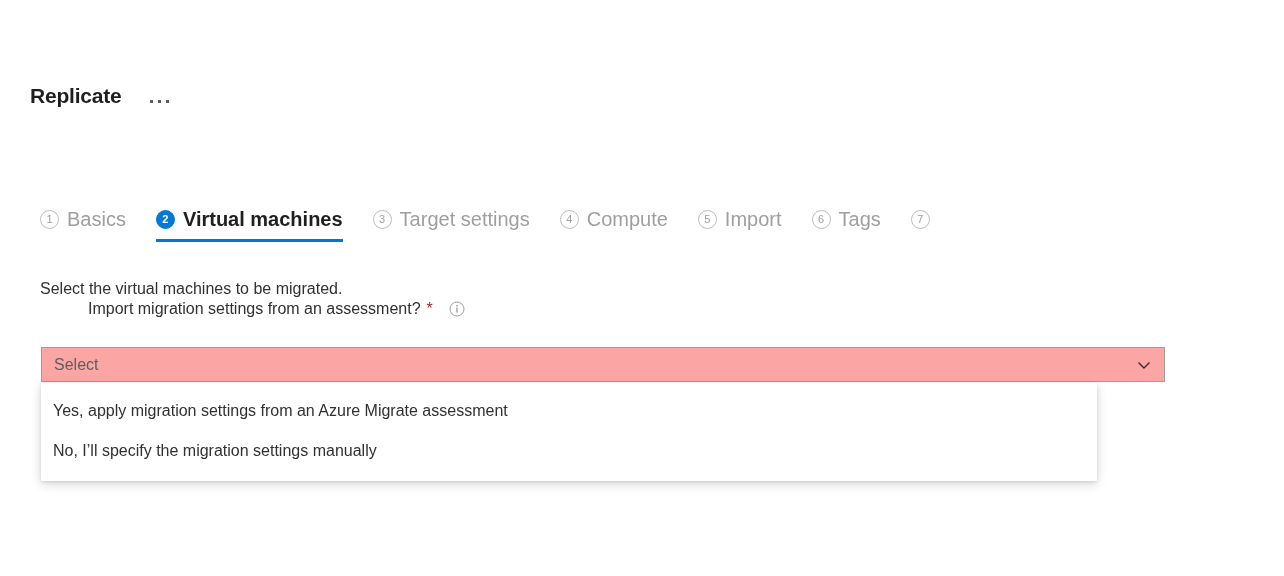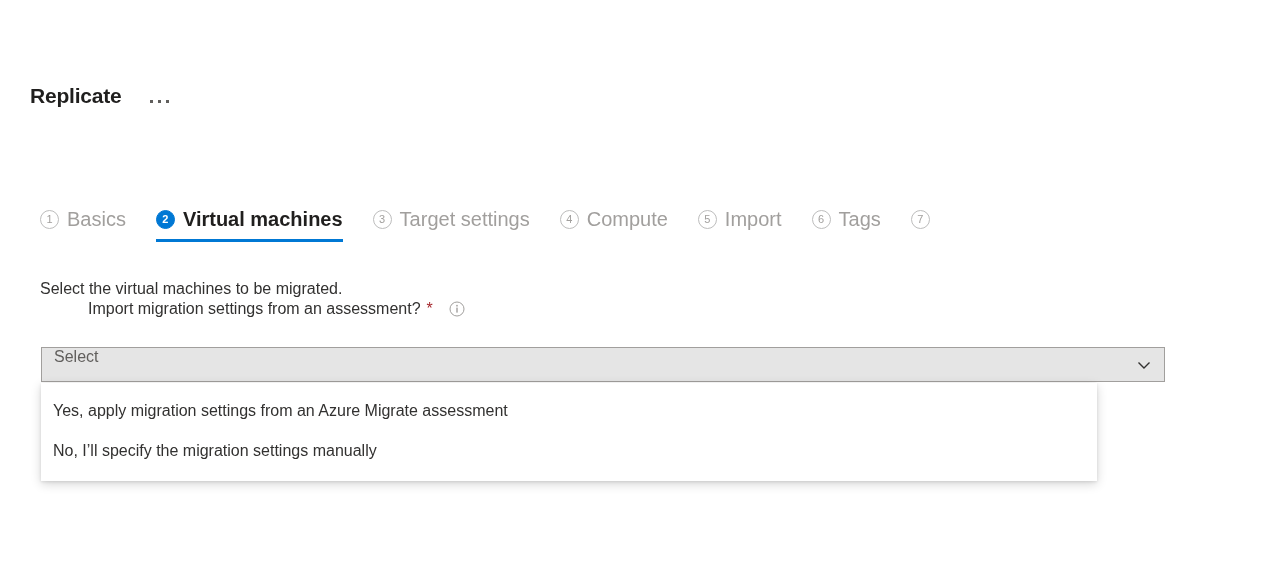--- a/index.html
+++ b/index.html
@@ -152,22 +152,23 @@
 
   
   .select-box {
     position: absolute;
     left: 41px;
     top: 347px;
     width: 1124px;
     height: 35px;
     box-sizing: border-box;
     border: 1px solid #a19f9d;
-    background: #e5e5e5;
-    display: flex;
+    background: #fca5a5;
+    display: flex;
+    align-items: center;
     cursor: pointer;
   }
   .select-value {
     font-size: 16px;
     color: #605e5c;
     padding-left: 12px;
     flex: 1 1 auto;
   }
   .select-chevron {
     width: 40px;

